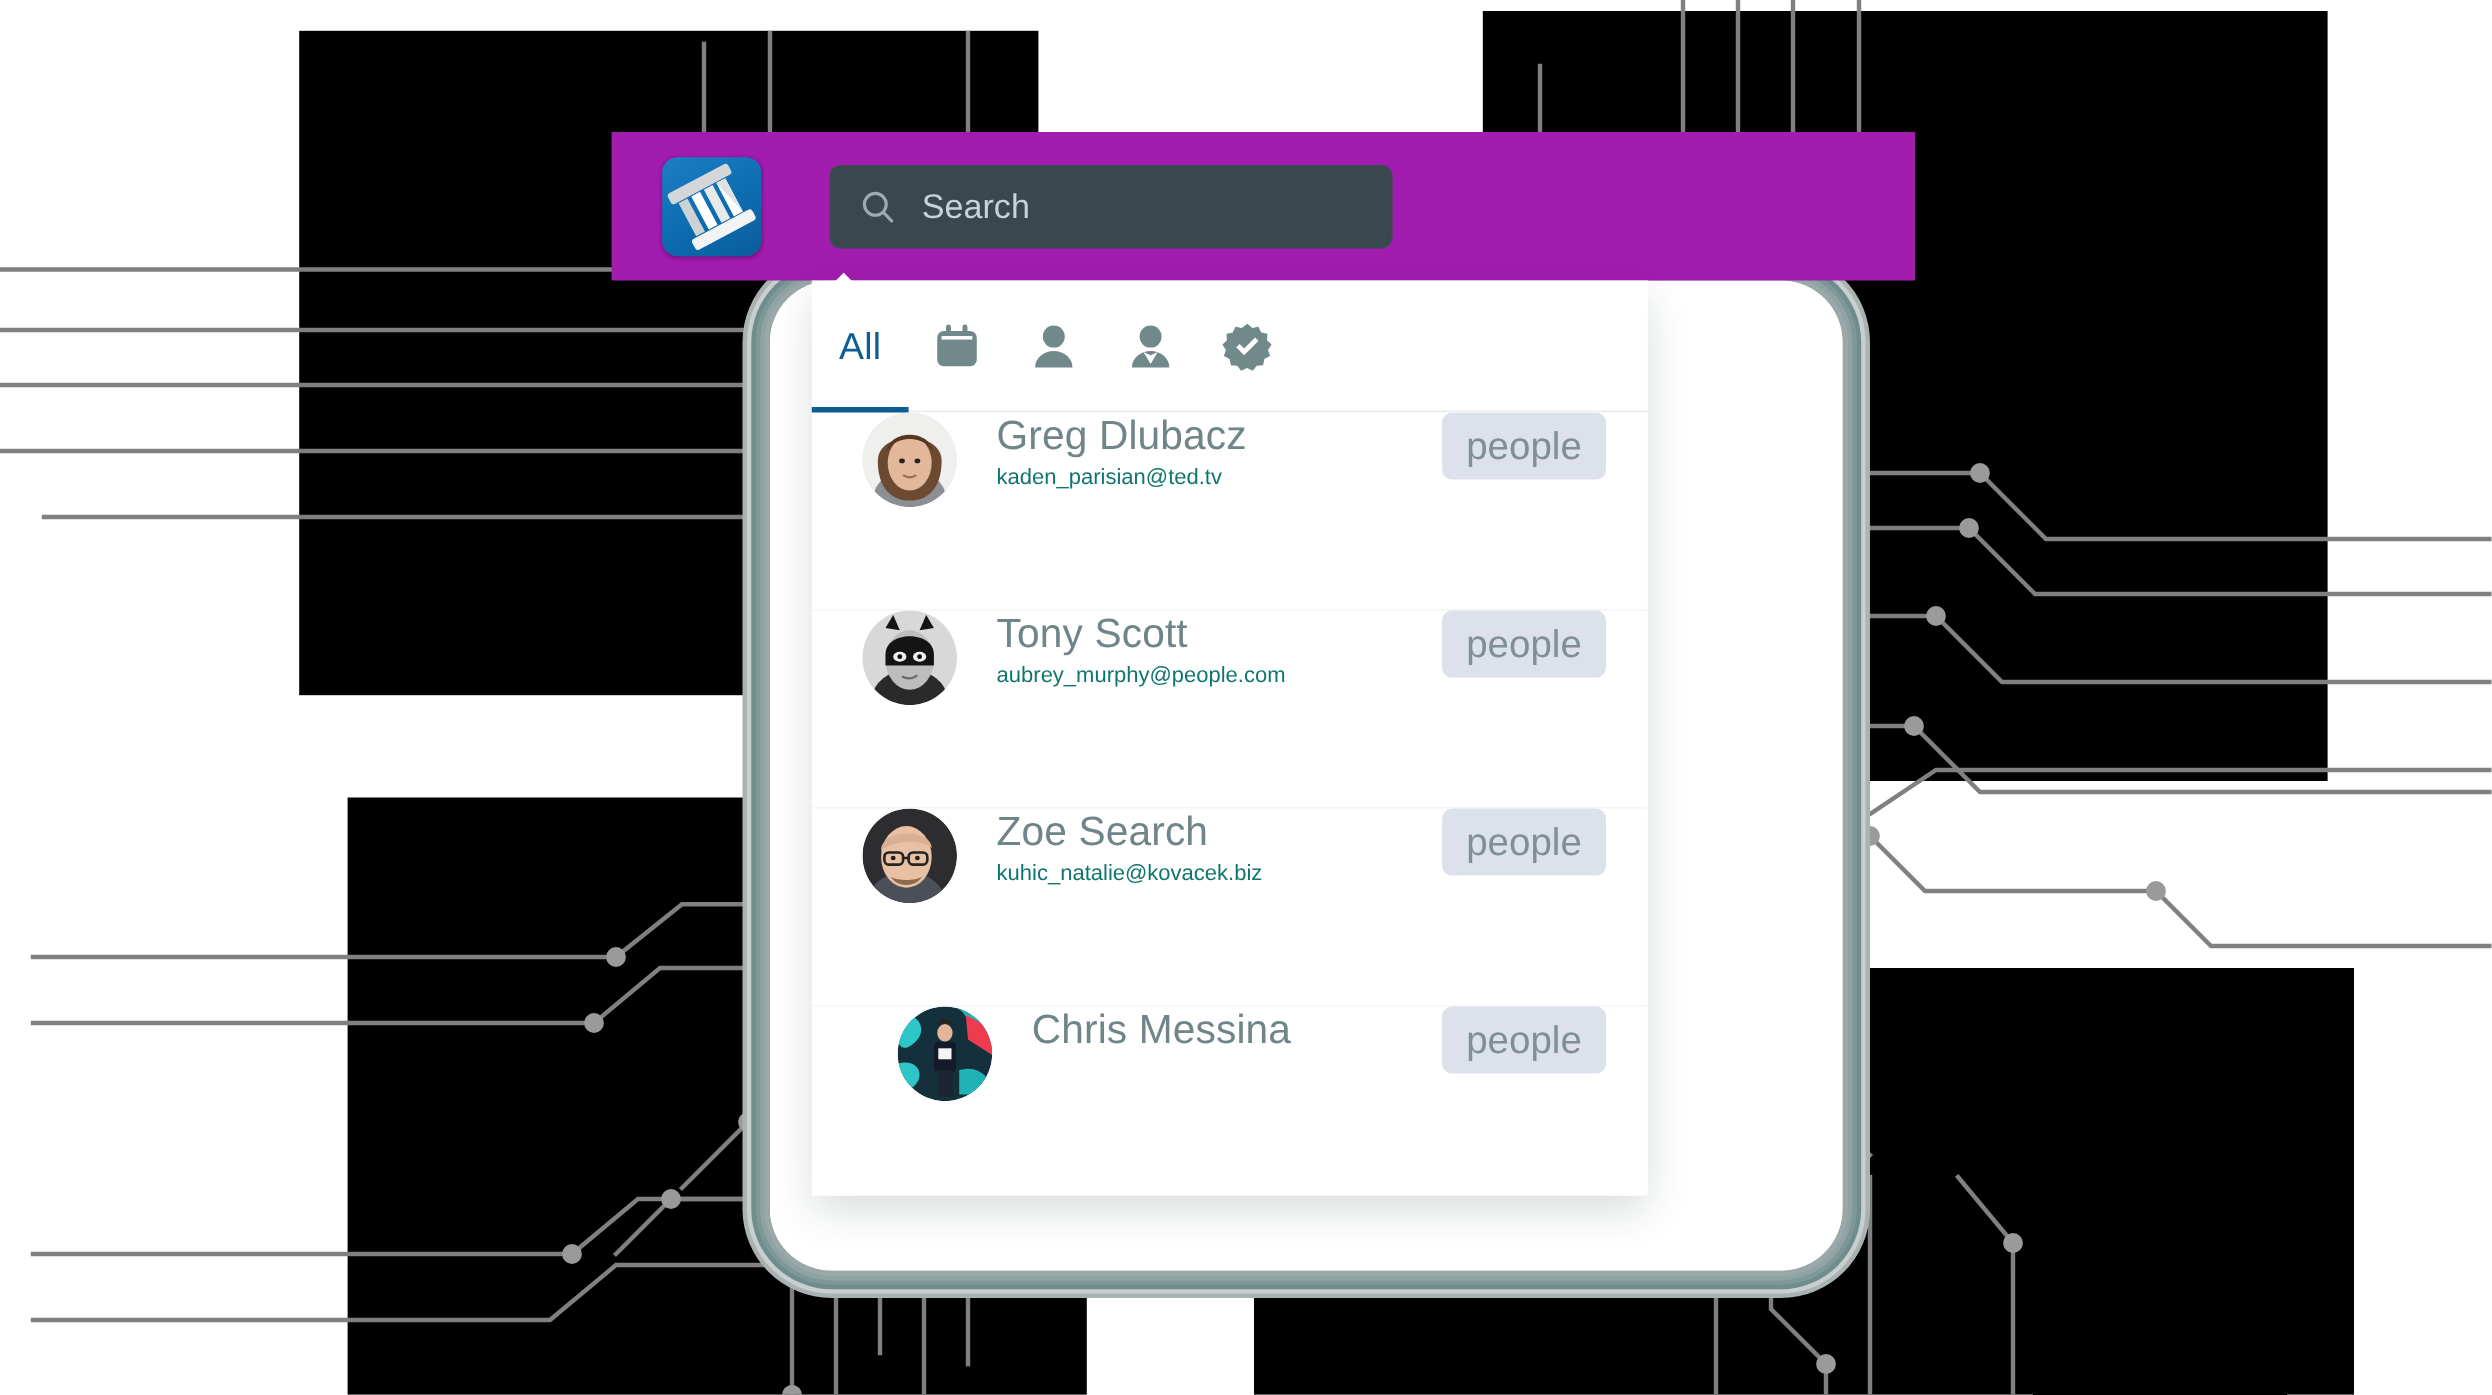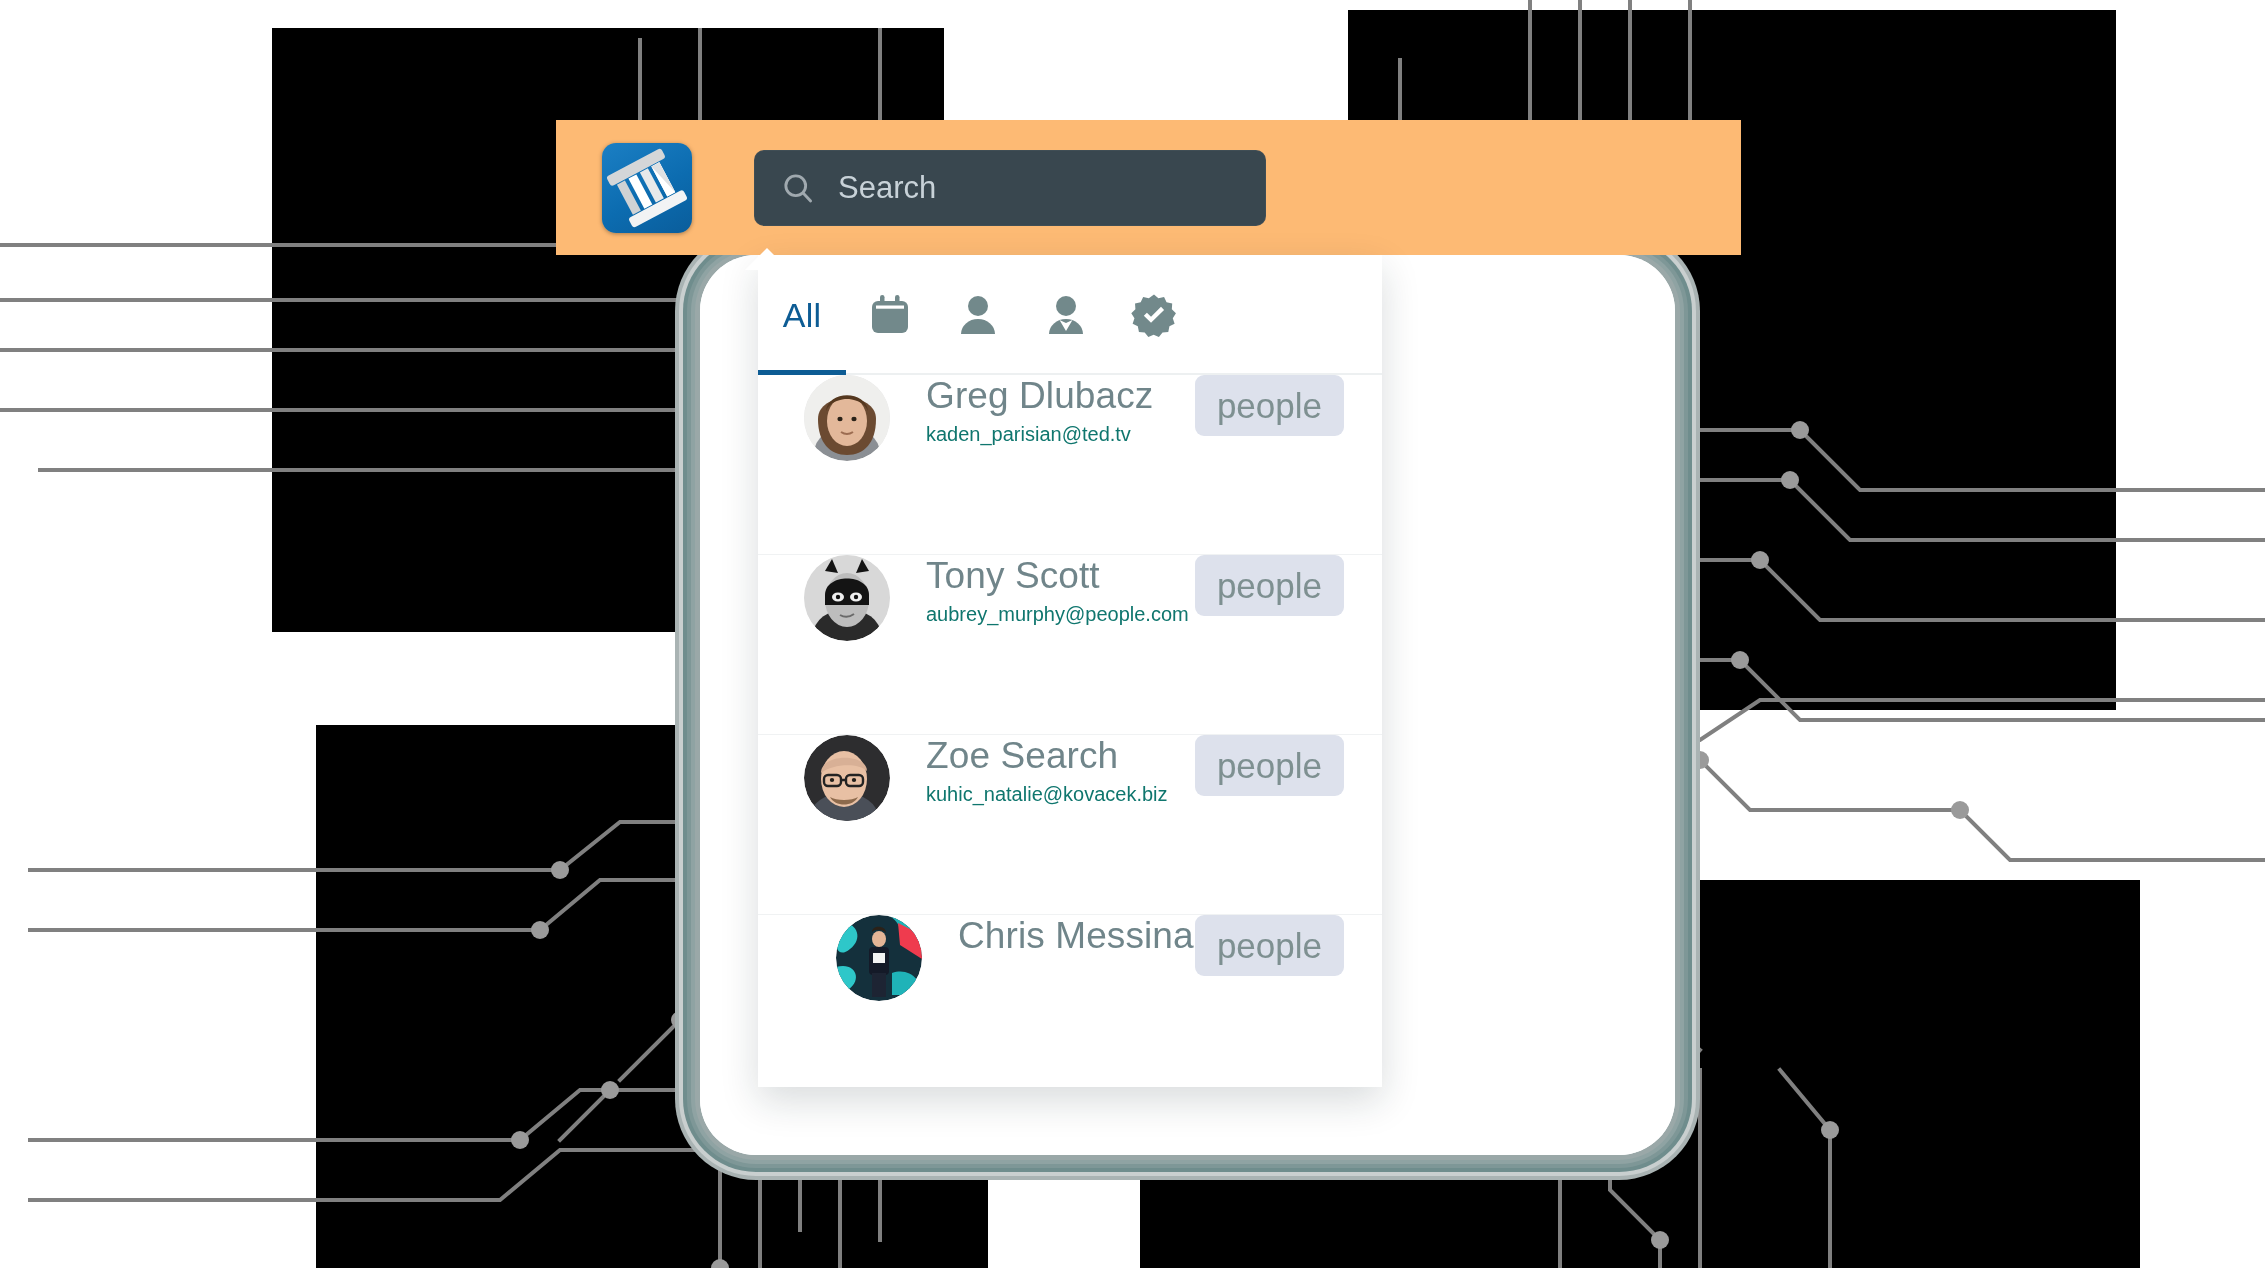--- a/index.html
+++ b/index.html
@@ -24,21 +24,21 @@
       0 0 0 17px #6f8d8d,
       0 0 0 21px #c9cfcf,
       0 0 0 25px #a9b3b3;
     overflow:hidden;
   }
   #device-screen{position:absolute;inset:0;background:#fff;}
 
   
   #topbar{
     position:absolute;left:556px;top:120px;width:1185px;height:135px;
-    background:#fdba74;
+    background:#a21caf;
     display:flex;align-items:center;
     padding:0 0 0 46px;
     box-sizing:border-box;
     z-index:20;
   }
   #logo{
     width:90px;height:90px;border-radius:14px;flex:0 0 auto;
     background:linear-gradient(150deg,#1b7fc4 0%,#0c6cb0 55%,#0a5d9b 100%);
     position:relative;overflow:hidden;
     box-shadow:0 1px 4px rgba(0,0,0,.35);
@@ -61,21 +61,21 @@
 
   
   #notch{
     position:absolute;left:745px;top:248px;width:0;height:0;z-index:26;
     border-left:22px solid transparent;border-right:22px solid transparent;
     border-bottom:22px solid #ffffff;
   }
 
   
   #panel{
-    position:absolute;left:758px;top:255px;width:624px;height:832px;
+    position:absolute;left:738px;top:255px;width:760px;height:832px;
     background:#ffffff;z-index:25;
     box-shadow:0 14px 36px rgba(20,35,45,.16);
     display:flex;flex-direction:column;
   }
   #tabs{
     height:118px;display:flex;align-items:flex-end;
     border-bottom:2px solid #edf0f1;flex:0 0 auto;
   }
   .tab{
     width:88px;height:116px;position:relative;

